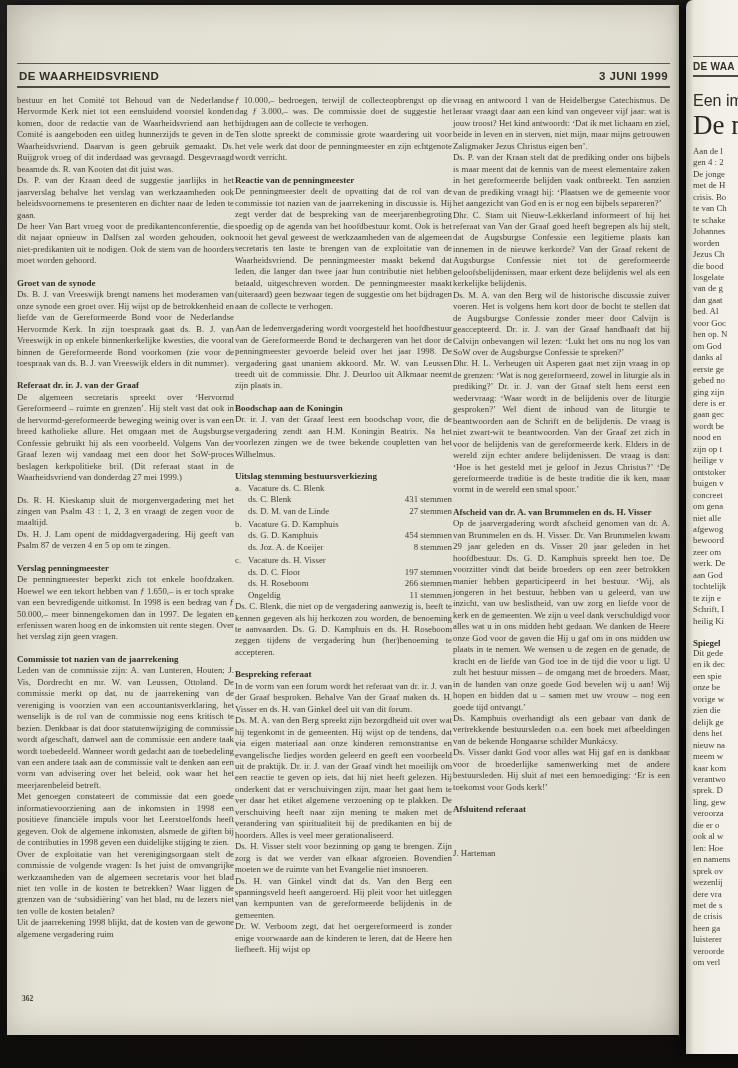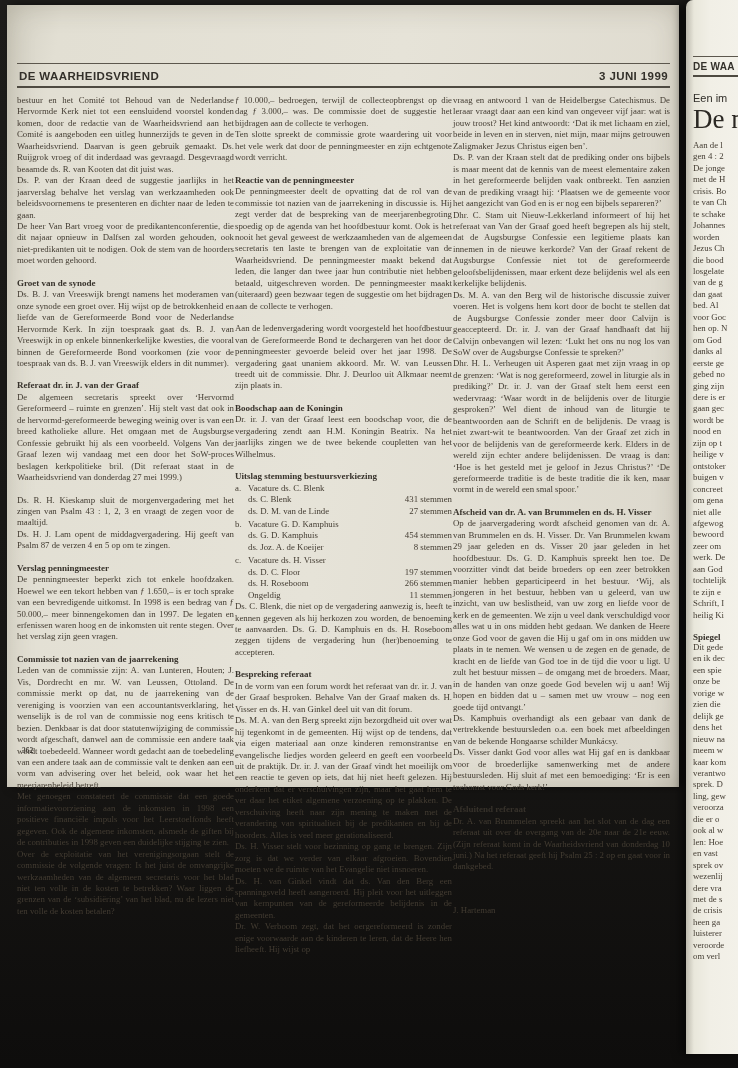--- a/index.html
+++ b/index.html
@@ -3,21 +3,21 @@
 <meta charset="utf-8">
 <style>
   html,body{margin:0;padding:0;}
   body{
     width:738px;height:1068px;position:relative;overflow:hidden;
     background:linear-gradient(180deg,#1e1d1b 0%,#191816 60%,#0e0d0c 100%);
     font-family:"Liberation Serif","DejaVu Serif",serif;
   }
   
   .page-left{
-    position:absolute;left:7px;top:5px;width:672px;height:782px;
+    position:absolute;left:7px;top:5px;width:672px;height:1030px;
     background:linear-gradient(100deg,#d3d0c3 0%,#e2dfd3 7%,#e6e3d8 50%,#ddd9cd 96%,#d0ccc0 100%);
     box-shadow:inset 0 0 28px rgba(70,58,35,.22), 5px 0 9px rgba(0,0,0,.55);
   }
   .lp-inner{padding:58px 9px 0 10px;}
   .masthead{
     display:flex;justify-content:space-between;align-items:flex-end;
     border-top:1.5px solid #5c574d;border-bottom:2.5px solid #4e4a41;
     padding:6px 2px 4px 2px;
     font-family:"Liberation Sans","DejaVu Sans",sans-serif;
     font-weight:bold;font-size:11.5px;letter-spacing:.4px;color:#33302a;
@@ -48,21 +48,21 @@
     padding:56px 0 0 7px;overflow:hidden;box-sizing:border-box;
   }
   .rp-masthead{
     font-family:"Liberation Sans","DejaVu Sans",sans-serif;
     font-weight:bold;font-size:10px;letter-spacing:.3px;color:#33302a;
     border-top:1.5px solid #5c574d;border-bottom:2.5px solid #4e4a41;
     padding:4px 0 3px 0;white-space:nowrap;overflow:hidden;
   }
   .rp-kicker{
     font-family:"Liberation Sans","DejaVu Sans",sans-serif;
-    font-size:11px;color:#2f2c27;margin-top:15px;white-space:nowrap;overflow:hidden;
+    font-size:16px;color:#2f2c27;margin-top:15px;white-space:nowrap;overflow:hidden;
   }
   .rp-title{
     font-size:27px;color:#2b2823;margin-top:1px;line-height:28px;
     white-space:nowrap;overflow:hidden;
   }
   .rp-body{margin-top:7px;}
   .rp-line{font-size:8.8px;line-height:11.45px;color:#433c32;white-space:nowrap;overflow:hidden;}
   .rp-heading{font-size:9px;font-weight:bold;color:#37322b;margin-top:11px;white-space:nowrap;overflow:hidden;}
 </style>
 </head>
@@ -84,29 +84,30 @@
           <h3 class="blk-heading">Referaat dr. ir. J. van der Graaf</h3>
           <p>De algemeen secretaris spreekt over ‘Hervormd Gereformeerd – ruimte en grenzen’. Hij stelt vast dat ook in de hervormd-gereformeerde beweging weinig over is van een breed katholieke allure. Het omgaan met de Augsburgse Confessie gebruikt hij als een voorbeeld. Volgens Van der Graaf lezen wij vandaag met een door het SoW-proces beslagen kerkpolitieke bril. (Dit referaat staat in de Waarheidsvriend van donderdag 27 mei 1999.)</p>
           <p class="gap">Ds. R. H. Kieskamp sluit de morgenvergadering met het zingen van Psalm 43 : 1, 2, 3 en vraagt de zegen voor de maaltijd.</p>
           <p>Ds. H. J. Lam opent de middagvergadering. Hij geeft van Psalm 87 de verzen 4 en 5 op om te zingen.</p>
           <h3 class="blk-heading">Verslag penningmeester</h3>
           <p>De penningmeester beperkt zich tot enkele hoofdzaken. Hoewel we een tekort hebben van ƒ 1.650,– is er toch sprake van een bevredigende uitkomst. In 1998 is een bedrag van ƒ 50.000,– meer binnengekomen dan in 1997. De legaten en erfenissen waren hoog en de inkomsten uit rente stegen. Over het verslag zijn geen vragen.</p>
           <h3 class="blk-heading">Commissie tot nazien van de jaarrekening</h3>
           <p>Leden van de commissie zijn: A. van Lunteren, Houten; J. Vis, Dordrecht en mr. W. van Leussen, Ottoland. De commissie merkt op dat, nu de jaarrekening van de vereniging is voorzien van een accountantsverklaring, het wenselijk is de rol van de commissie nog eens kritisch te bezien. Denkbaar is dat door statutenwijziging de commissie wordt afgeschaft, danwel aan de commissie een andere taak wordt toebedeeld. Wanneer wordt gedacht aan de toebedeling van een andere taak aan de commissie valt te denken aan een vorm van advisering over het beleid, ook waar het het meerjarenbeleid betreft.</p>
           <p>Met genoegen constateert de commissie dat een goede informatievoorziening aan de inkomsten in 1998 een positieve financiële impuls voor het Leerstoelfonds heeft gegeven. Ook de algemene inkomsten, alsmede de giften bij de contributies in 1998 geven een duidelijke stijging te zien.</p>
           <p>Over de exploitatie van het verenigingsorgaan stelt de commissie de volgende vragen: Is het juist de omvangrijke werkzaamheden van de algemeen secretaris voor het blad niet ten volle in de kosten te betrekken? Waar liggen de grenzen van de ‘subsidiëring’ van het blad, nu de lezers niet ten volle de kosten betalen?</p>
+          <p>Uit de jaarrekening 1998 blijkt, dat de kosten van de gewone algemene vergadering ruim</p>
         </div>
       <div class="col">
           <p>ƒ 10.000,– bedroegen, terwijl de collecteopbrengst op die dag ƒ 3.000,– was. De commissie doet de suggestie het bijdragen aan de collecte te verhogen.</p>
           <p>Ten slotte spreekt de commissie grote waardering uit voor het vele werk dat door de penningmeester en zijn echtgenote wordt verricht.</p>
           <h3 class="blk-heading">Reactie van de penningmeester</h3>
           <p>De penningmeester deelt de opvatting dat de rol van de commissie tot nazien van de jaarrekening in discussie is. Hij zegt verder dat de bespreking van de meerjarenbegroting spoedig op de agenda van het hoofdbestuur komt. Ook is het nooit het geval geweest de werkzaamheden van de algemeen secretaris ten laste te brengen van de exploitatie van de Waarheidsvriend. De penningmeester maakt bekend dat leden, die langer dan twee jaar hun contributie niet hebben betaald, uitgeschreven worden. De penningmeester maakt (uiteraard) geen bezwaar tegen de suggestie om het bijdragen aan de collecte te verhogen.</p>
           <p class="gap">Aan de ledenvergadering wordt voorgesteld het hoofdbestuur van de Gereformeerde Bond te dechargeren van het door de penningmeester gevoerde beleid over het jaar 1998. De vergadering gaat unaniem akkoord. Mr. W. van Leussen treedt uit de commissie. Dhr. J. Deurloo uit Alkmaar neemt zijn plaats in.</p>
           <h3 class="blk-heading">Boodschap aan de Koningin</h3>
-          <p>Dr. ir. J. van der Graaf leest een boodschap voor, die de vergadering zendt aan H.M. Koningin Beatrix. Na het jaarlijks zingen we de twee bekende coupletten van het Wilhelmus.</p>
+          <p>Dr. ir. J. van der Graaf leest een boodschap voor, die de vergadering zendt aan H.M. Koningin Beatrix. Na het voorlezen zingen we de twee bekende coupletten van het Wilhelmus.</p>
           <h3 class="blk-heading">Uitslag stemming bestuursverkiezing</h3>
           <div class="vote-group">
             <div class="vote-title"><span class="lbl">a.</span><span>Vacature ds. C. Blenk</span></div>
             <div class="vote-row">
               <span class="vname">ds. C. Blenk</span>
               <span class="vcount">431 stemmen</span>
             </div>
             <div class="vote-row">
               <span class="vname">ds. D. M. van de Linde</span>
               <span class="vcount">27 stemmen</span>
@@ -150,21 +151,20 @@
           <p>vraag en antwoord 1 van de Heidelbergse Catechismus. De leraar vraagt daar aan een kind van ongeveer vijf jaar: wat is jouw troost? Het kind antwoordt: ‘Dat ik met lichaam en ziel, beide in leven en in sterven, niet mijn, maar mijns getrouwen Zaligmaker Jezus Christus eigen ben’.</p>
           <p>Ds. P. van der Kraan stelt dat de prediking onder ons bijbels is maar meent dat de kennis van de meest elementaire zaken in het gereformeerde belijden vaak ontbreekt. Ten aanzien van de prediking vraagt hij: ‘Plaatsen we de gemeente voor het aangezicht van God en is er nog een bijbels separeren?’</p>
           <p>Dhr. C. Stam uit Nieuw-Lekkerland informeert of hij het referaat van Van der Graaf goed heeft begrepen als hij stelt, dat de Augsburgse Confessie een legitieme plaats kan innemen in de nieuwe kerkorde? Van der Graaf rekent de Augsburgse Confessie niet tot de gereformeerde geloofsbelijdenissen, maar erkent deze belijdenis wel als een kerkelijke belijdenis.</p>
           <p>Ds. M. A. van den Berg wil de historische discussie zuiver voeren. Het is volgens hem kort door de bocht te stellen dat de Augsburgse Confessie zonder meer door Calvijn is geaccepteerd. Dr. ir. J. van der Graaf handhaaft dat hij Calvijn onbevangen wil lezen: ‘Lukt het ons nu nog los van SoW over de Augsburgse Confessie te spreken?’</p>
           <p>Dhr. H. L. Verheugen uit Asperen gaat met zijn vraag in op de grenzen: ‘Wat is nog gereformeerd, zowel in liturgie als in prediking?’ Dr. ir. J. van der Graaf stelt hem eerst een wedervraag: ‘Waar wordt in de belijdenis over de liturgie gesproken?’ Wel dient de inhoud van de liturgie te beantwoorden aan de Schrift en de belijdenis. De vraag is niet zwart-wit te beantwoorden. Van der Graaf zet zich in voor de belijdenis van de gereformeerde kerk. Elders in de wereld zijn echter andere belijdenissen. De vraag is dan: ‘Hoe is het gesteld met je geloof in Jezus Christus?’ ‘De gereformeerde traditie is de beste traditie die ik ken, maar vormt in de wereld een smal spoor.’</p>
           <h3 class="blk-heading">Afscheid van dr. A. van Brummelen en ds. H. Visser</h3>
           <p>Op de jaarvergadering wordt afscheid genomen van dr. A. van Brummelen en ds. H. Visser. Dr. Van Brummelen kwam 29 jaar geleden en ds. Visser 20 jaar geleden in het hoofdbestuur. Ds. G. D. Kamphuis spreekt hen toe. De voorzitter vindt dat beide broeders op een zeer betrokken manier hebben geparticipeerd in het bestuur. ‘Wij, als jongeren in het bestuur, hebben van u geleerd, van uw inzicht, van uw beslistheid, van uw zorg en liefde voor de kerk en de gemeenten. We zijn u veel dank verschuldigd voor alles wat u in ons midden hebt gedaan. We danken de Heere onze God voor de gaven die Hij u gaf om in ons midden uw plaats in te nemen. We wensen u de zegen en de genade, de kracht en de liefde van God toe in de tijd die voor u ligt. U zult het bestuur missen – de omgang met de broeders. Maar, in de handen van onze goede God bevelen wij u aan! Wij hopen en bidden dat u – samen met uw vrouw – nog een goede tijd ontvangt.’</p>
           <p>Ds. Kamphuis overhandigt als een gebaar van dank de vertrekkende bestuursleden o.a. een boek met afbeeldingen van de bekende Hongaarse schilder Munkácsy.</p>
           <p>Ds. Visser dankt God voor alles wat Hij gaf en is dankbaar voor de broederlijke samenwerking met de andere bestuursleden. Hij sluit af met een bemoediging: ‘Er is een toekomst voor Gods kerk!’</p>
           <h3 class="blk-heading">Afsluitend referaat</h3>
-          <p>Dr. A. van Brummelen spreekt aan het slot van de dag een referaat uit over de overgang van de 20e naar de 21e eeuw. (Zijn referaat komt in de Waarheidsvriend van donderdag 10 juni.) Na het referaat geeft hij Psalm 25 : 2 op en gaat voor in dankgebed.</p>
           <div class="signature">J. Harteman</div>
         </div>
     </div>
   </div>
   <div class="page-number">362</div>
 </div>
 
 <div class="page-right">
   <div class="rp-masthead">DE WAA</div>
   <div class="rp-kicker">Een im</div>
@@ -224,21 +224,21 @@
       <div class="rp-line">nieuw na</div>
       <div class="rp-line">meem w</div>
       <div class="rp-line">kaar kom</div>
       <div class="rp-line">verantwo</div>
       <div class="rp-line">sprek. D</div>
       <div class="rp-line">ling, gew</div>
       <div class="rp-line">veroorza</div>
       <div class="rp-line">die er o</div>
       <div class="rp-line">ook al w</div>
       <div class="rp-line">len: Hoe</div>
-      <div class="rp-line">en vast</div>
+      <div class="rp-line">en namens</div>
       <div class="rp-line">sprek ov</div>
       <div class="rp-line">wezenlij</div>
       <div class="rp-line">dere vra</div>
       <div class="rp-line">met de s</div>
       <div class="rp-line">de crisis</div>
       <div class="rp-line">heen ga</div>
       <div class="rp-line">luisterer</div>
       <div class="rp-line">veroorde</div>
       <div class="rp-line">om verl</div>
     </div>

